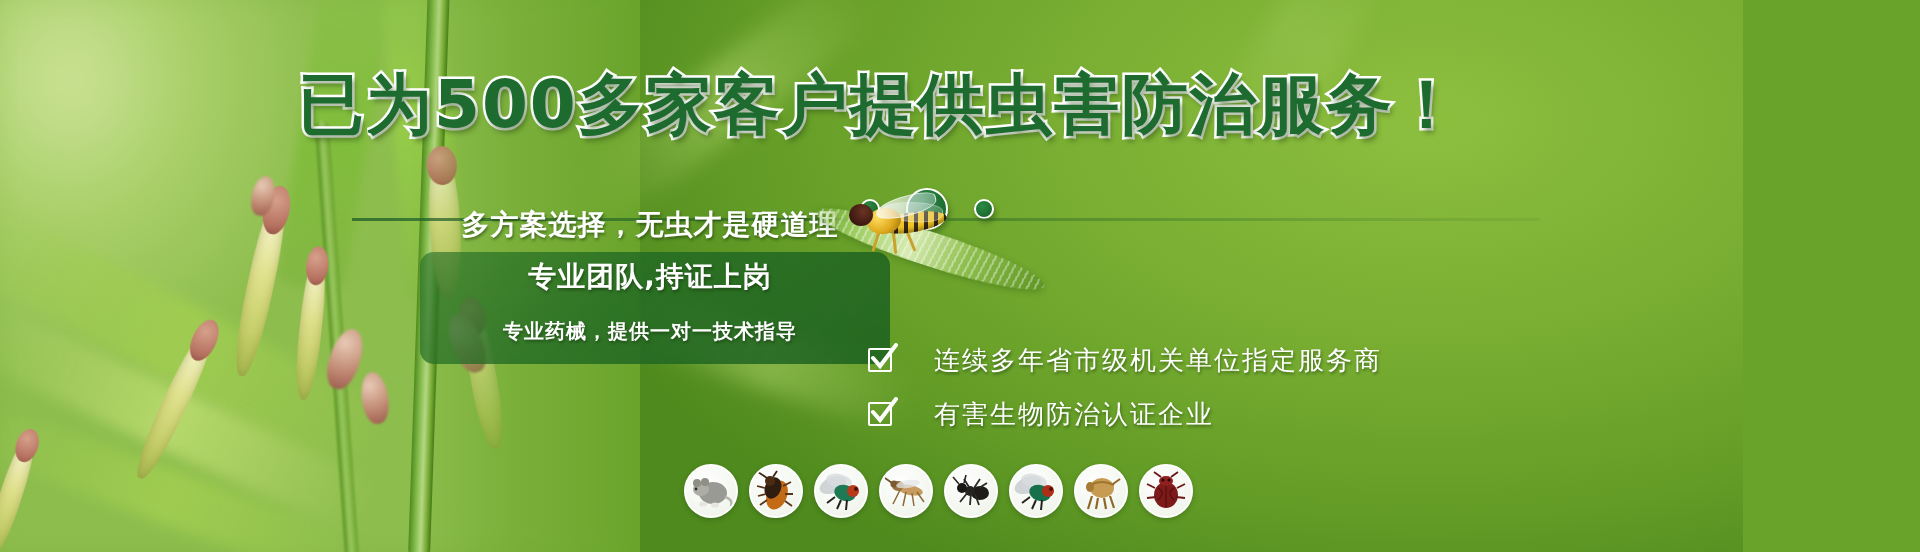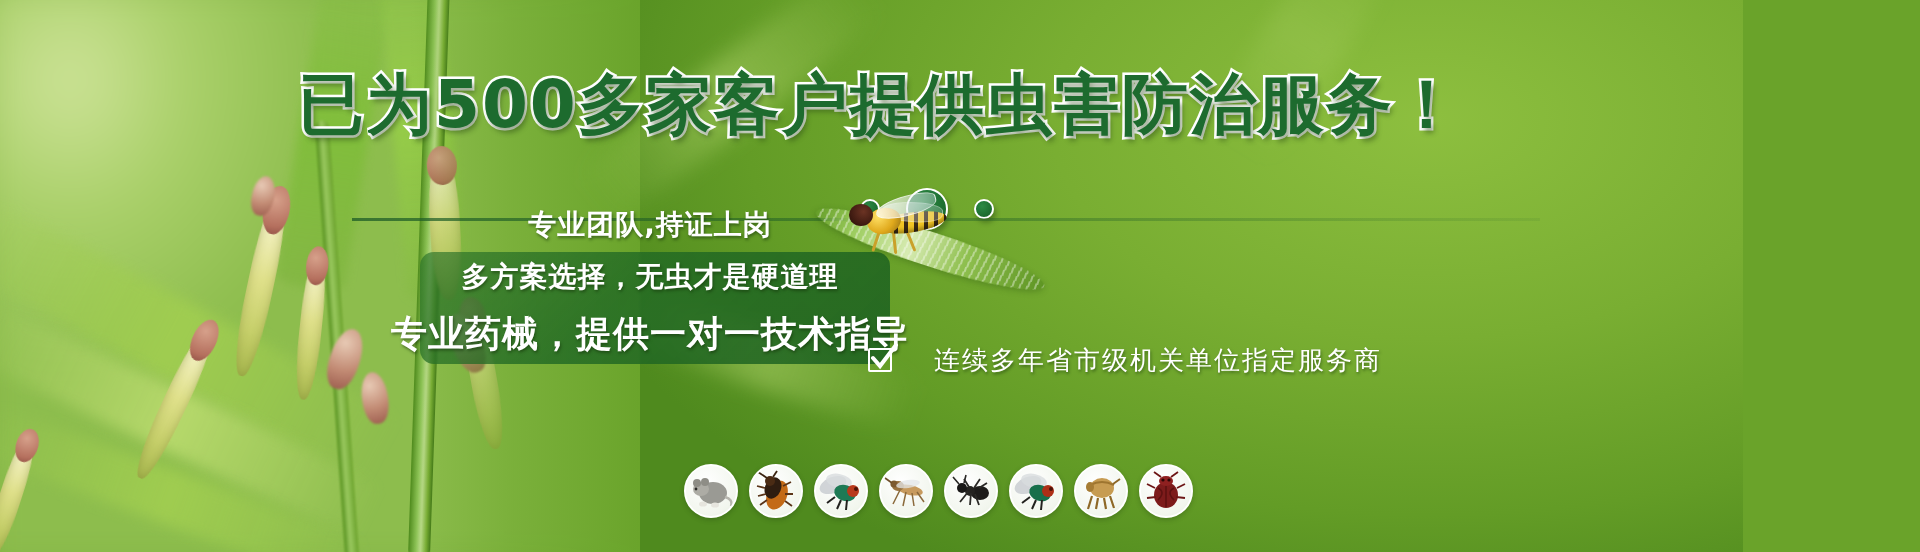--- a/index.html
+++ b/index.html
@@ -150,21 +150,21 @@
     gap:14px;
   }
   .fl {
     color:#ffffff; font-weight:bold; white-space:nowrap;
     text-shadow:1px 2px 3px rgba(20,50,10,.55);
     letter-spacing:1px;
     font-family:"DejaVu Sans","Liberation Sans",sans-serif;
   }
   .fl1 { font-size:28px; }
   .fl2 { font-size:28px; }
-  .fl3 { font-size:36px; }
+  .fl3 { font-size:20px;margin-top:8px; }
 
   
   .fly-stem {
     position:absolute; left:810px; top:232px; width:240px; height:34px;
     transform:rotate(18deg);
     border-radius:50% / 17px;
     background:linear-gradient(95deg,rgba(90,150,35,.25) 0%,#9ccc5e 18%,#d7ebb2 42%,#8fc04f 65%,#5d9422 100%);
     box-shadow:0 2px 6px rgba(40,80,15,.35);
     filter:blur(.5px);
   }
@@ -282,22 +282,22 @@
   <div class="dots">
     <span class="dot small"></span>
     <span class="dot big"></span>
     <span class="dot small"></span>
   </div>
 
   <div class="rule"></div>
 
   <div class="feature-box"></div>
   <div class="feature-lines">
+    <div class="fl fl2">多方案选择，无虫才是硬道理</div>
     <div class="fl fl1">专业团队,持证上岗</div>
-    <div class="fl fl2">多方案选择，无虫才是硬道理</div>
     <div class="fl fl3">专业药械，提供一对一技术指导</div>
   </div>
 
   <div class="fly-stem">
       <div class="ribs"></div>
     </div>
   <div class="hoverfly">
     <div class="hf-leg hf-l1"></div>
     <div class="hf-leg hf-l2"></div>
     <div class="hf-leg hf-l3"></div>
@@ -311,20 +311,29 @@
   <div class="bullets">
     <div class="bullet">
       <span class="check">
         <span class="box"></span>
         <svg width="30" height="30" viewBox="0 0 30 30">
             <path d="M4 15 L11 23 L27 2" stroke="#ffffff" stroke-width="4" fill="none" stroke-linecap="round"></path>
           </svg>
       </span>
       <span class="bullet-text">连续多年省市级机关单位指定服务商</span>
     </div>
+    <div class="bullet">
+      <span class="check">
+        <span class="box"></span>
+        <svg width="30" height="30" viewBox="0 0 30 30">
+            <path d="M4 15 L11 23 L27 2" stroke="#ffffff" stroke-width="4" fill="none" stroke-linecap="round"></path>
+          </svg>
+      </span>
+      <span class="bullet-text">有害生物防治认证企业</span>
+    </div>
   </div>
 
   <div class="pests">
 
     <div class="pest">
       <svg width="44" height="40" viewBox="0 0 44 40">
         <ellipse cx="24" cy="22" rx="14" ry="11" fill="#9a9a94"></ellipse>
         <ellipse cx="12" cy="18" rx="8" ry="7" fill="#adaca5"></ellipse>
         <circle cx="8" cy="12" r="4" fill="#8e8d86"></circle>
         <circle cx="16" cy="11" r="4" fill="#8e8d86"></circle>

